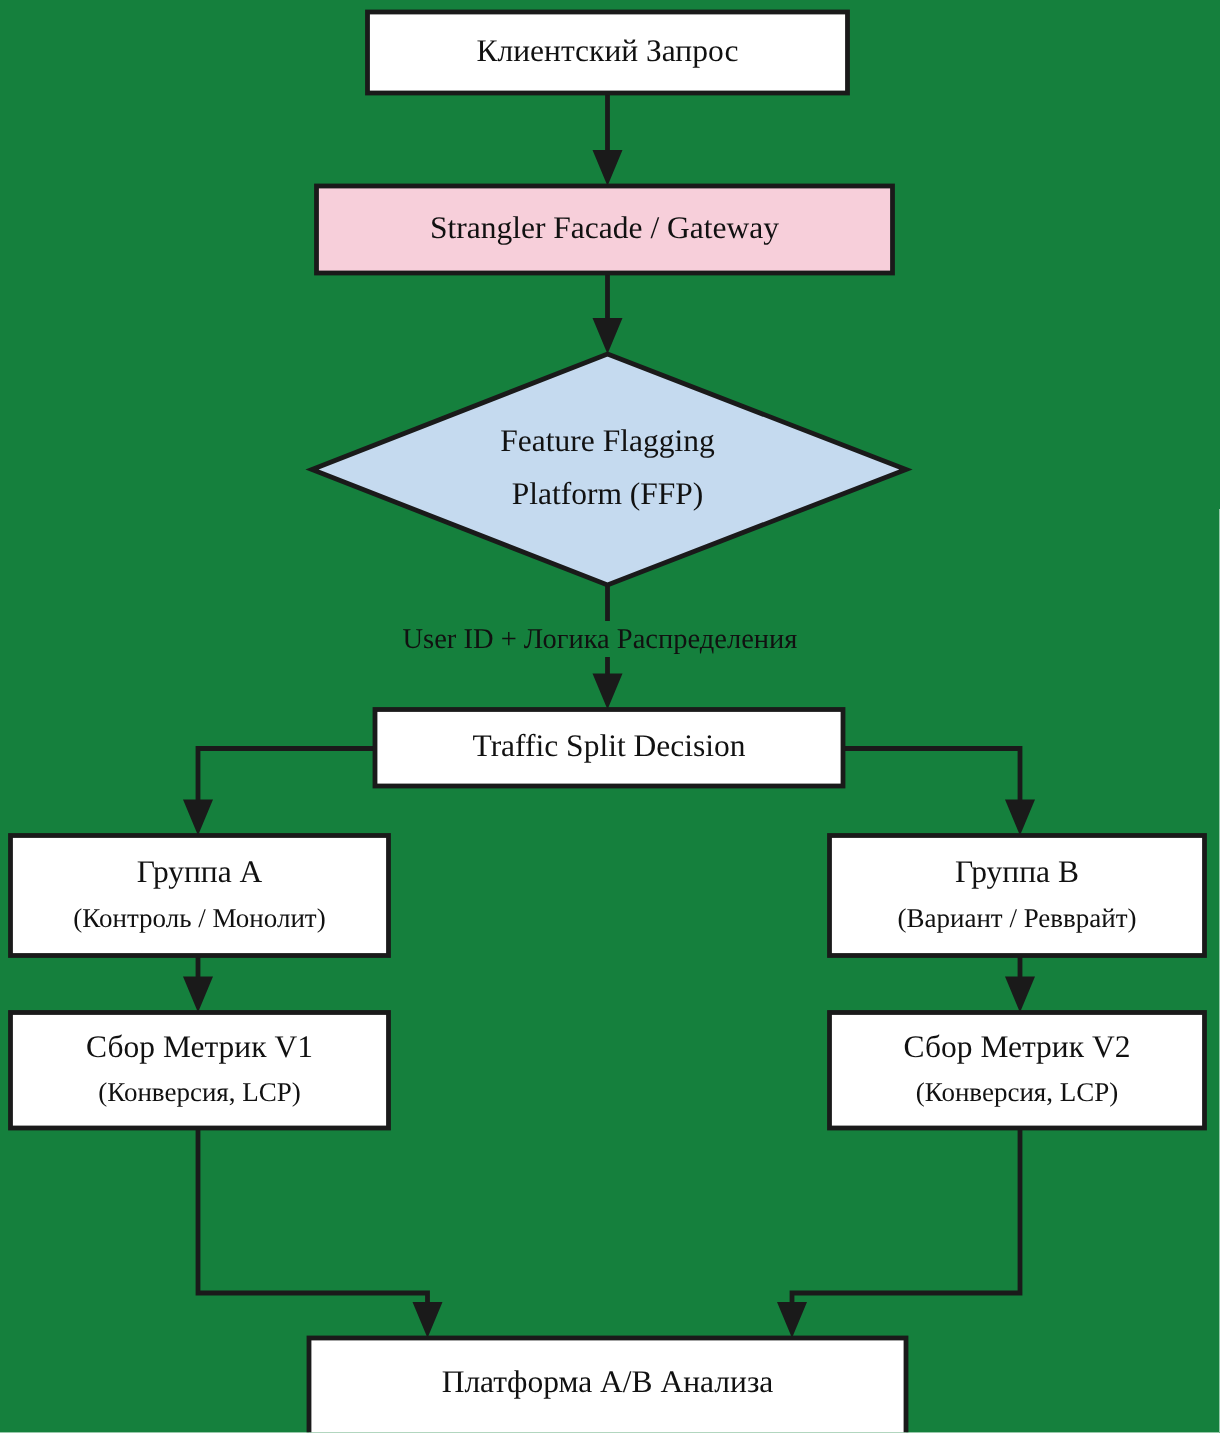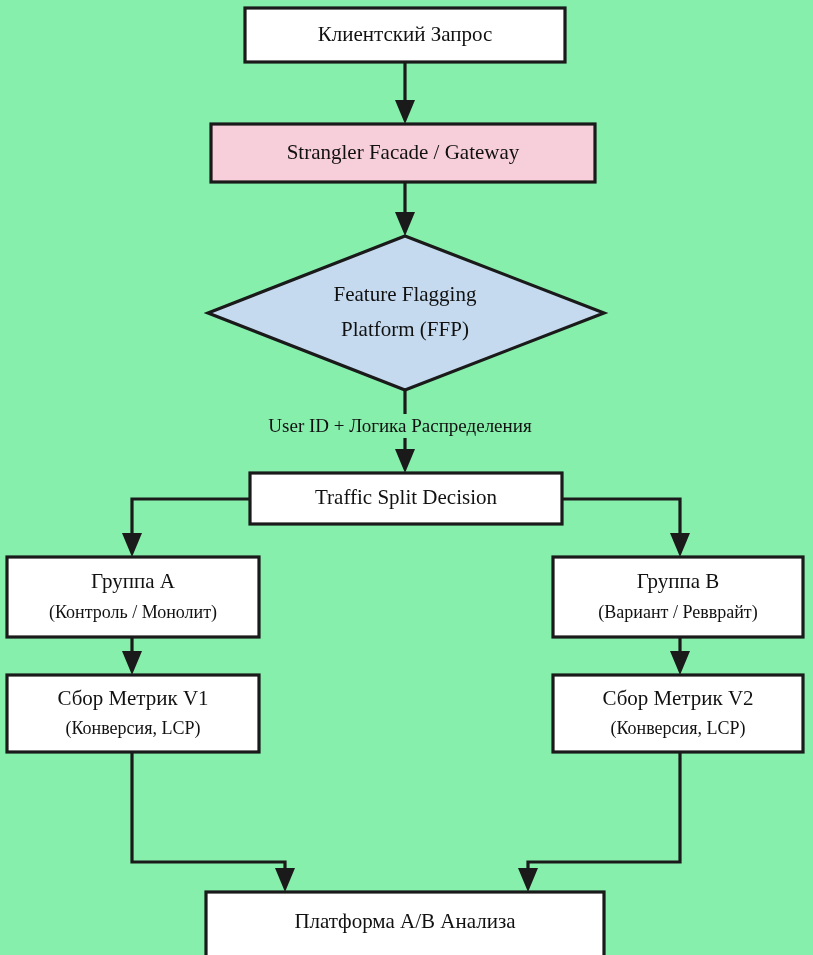--- a/index.html
+++ b/index.html
@@ -10,21 +10,21 @@
   body {
     width: 813px;
     height: 955px;
     overflow: hidden;
     font-family: "Liberation Serif", "DejaVu Serif", serif;
   }
   #diagram-root {
     position: relative;
     width: 813px;
     height: 955px;
-    background: #86efac;
+    background: #15803d;
   }
   svg#flow {
     display: block;
     width: 813px;
     height: 955px;
   }
   .node-shape {
     stroke: #1a1a1a;
     stroke-width: 3.2;
   }

